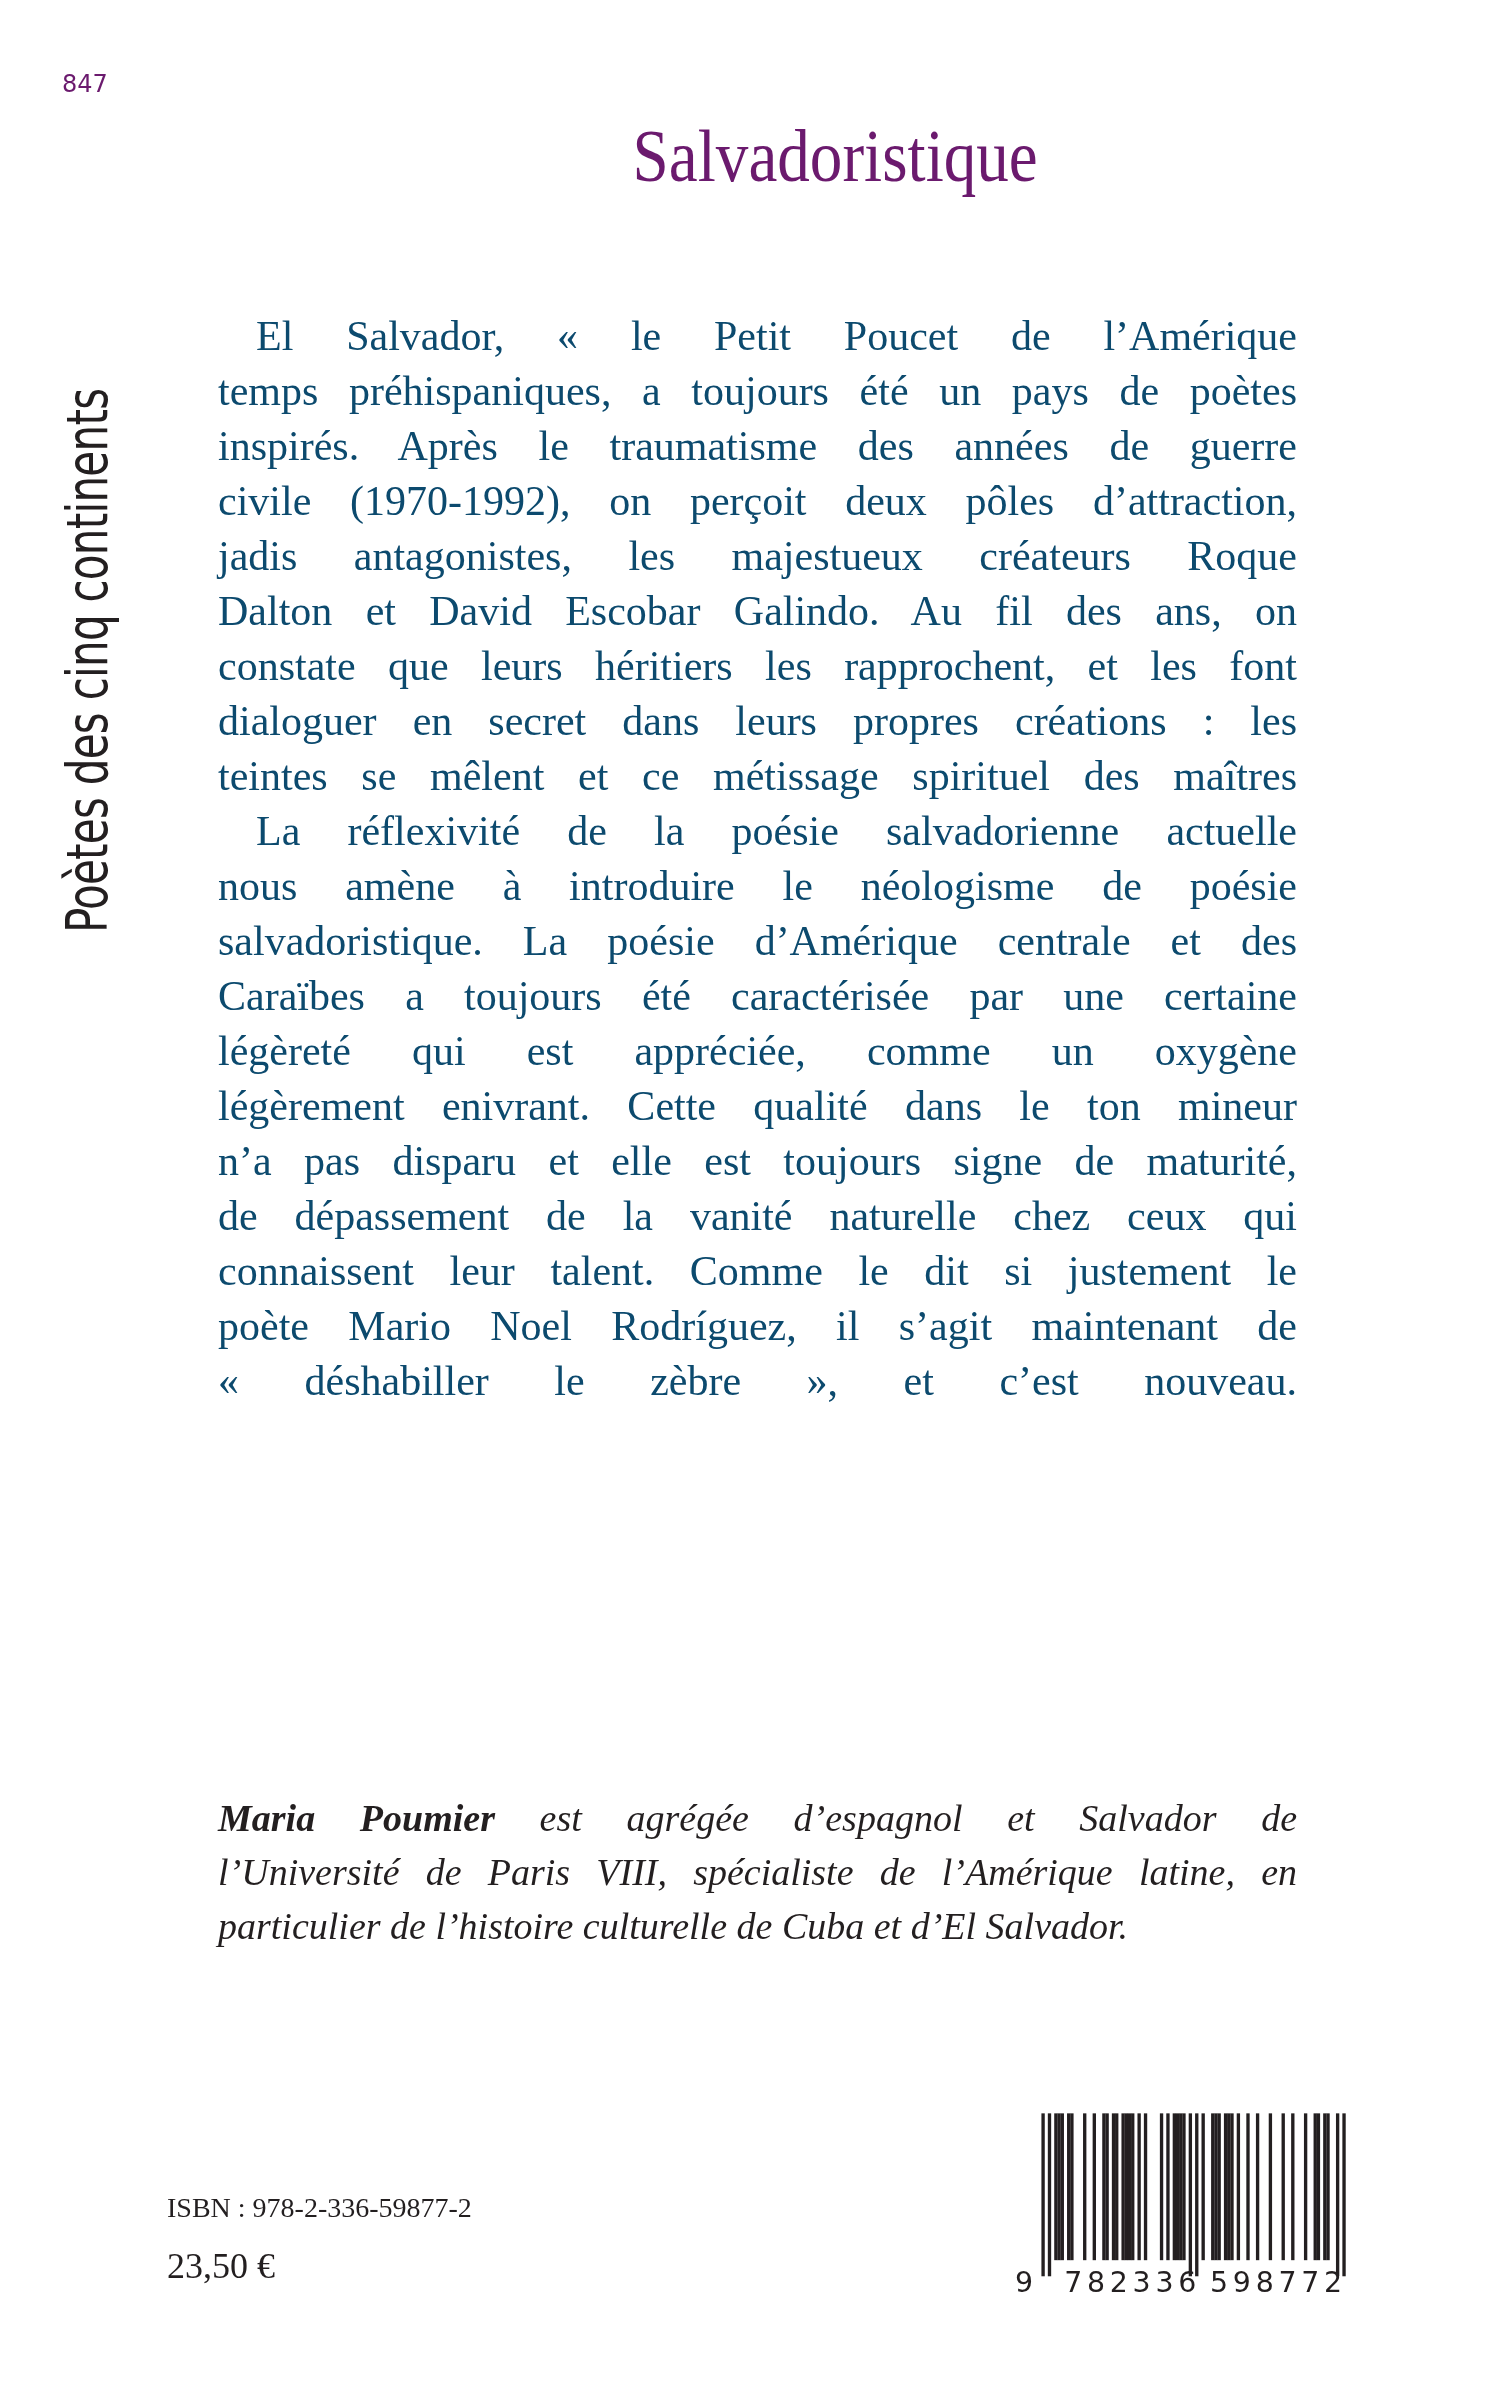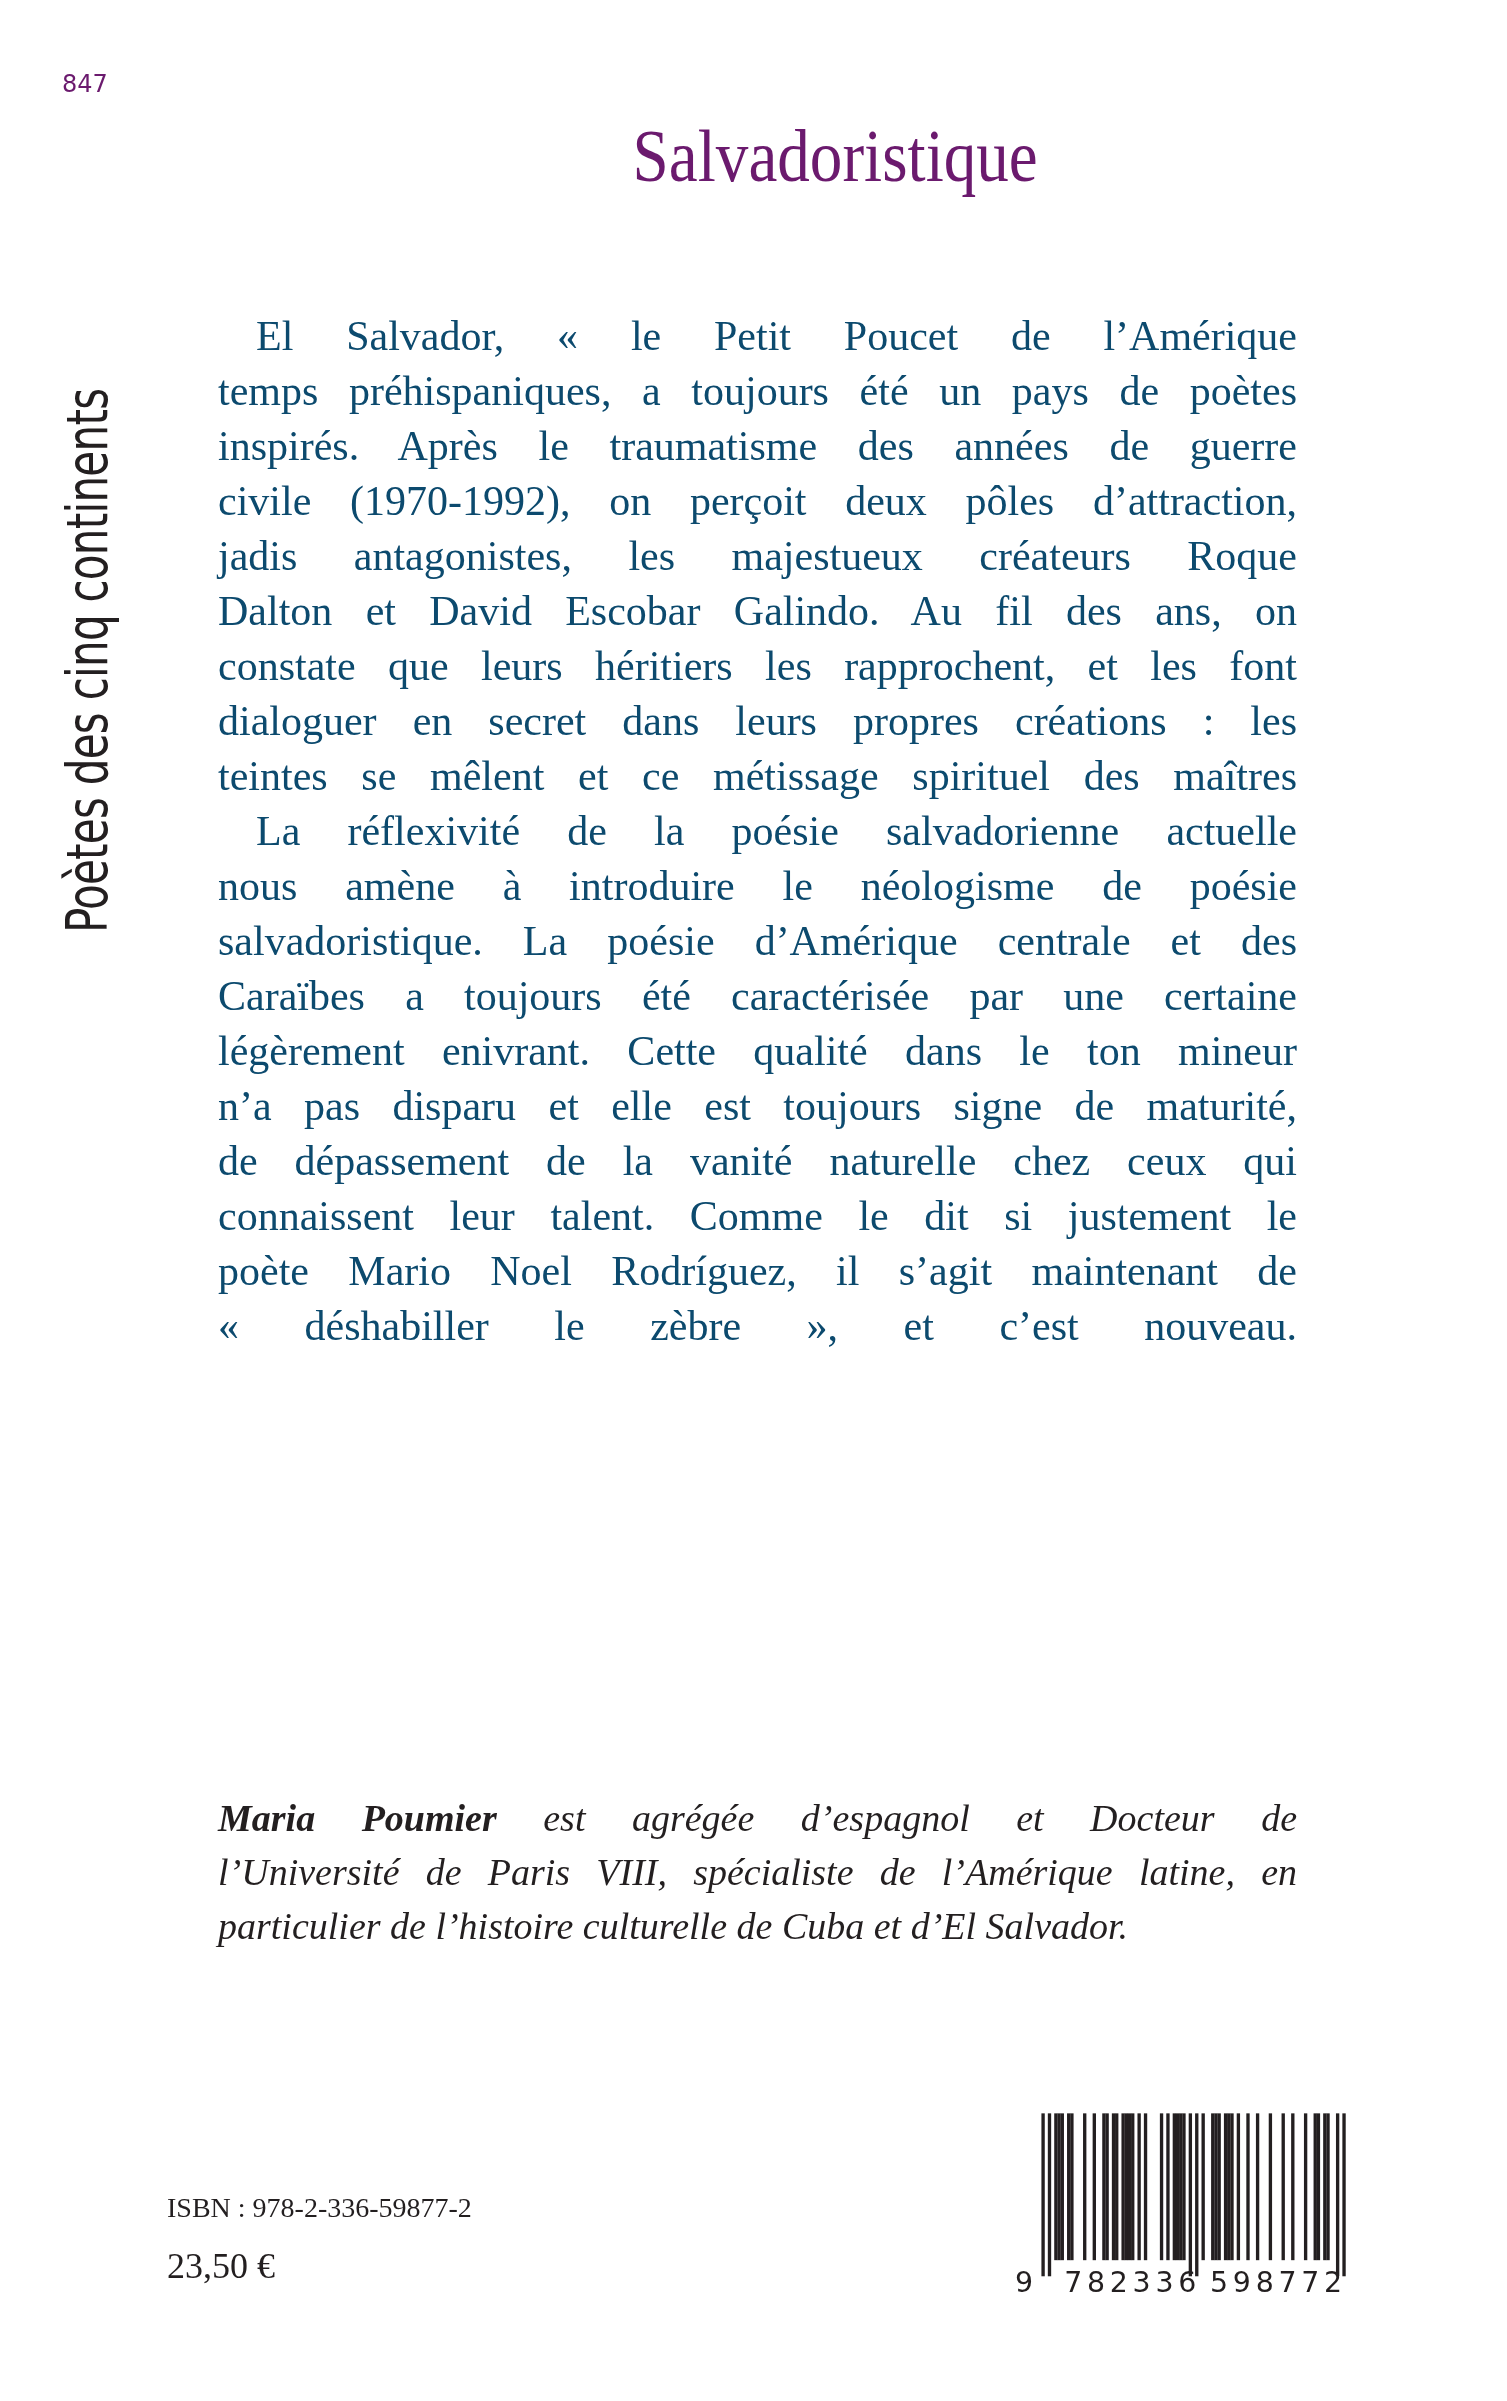--- a/index.html
+++ b/index.html
@@ -54,31 +54,32 @@
     <span class="ln">Dalton et David Escobar Galindo. Au fil des ans, on</span>
     <span class="ln">constate que leurs héritiers les rapprochent, et les font</span>
     <span class="ln">dialoguer en secret dans leurs propres créations : les</span>
     <span class="ln">teintes se mêlent et ce métissage spirituel des maîtres</span>
   </p>
   <p>
     <span class="ln indent">La réflexivité de la poésie salvadorienne actuelle</span>
     <span class="ln">nous amène à introduire le néologisme de poésie</span>
     <span class="ln">salvadoristique. La poésie d’Amérique centrale et des</span>
     <span class="ln">Caraïbes a toujours été caractérisée par une certaine</span>
+    <span class="ln">légèreté qui est appréciée, comme un oxygène</span>
     <span class="ln">légèrement enivrant. Cette qualité dans le ton mineur</span>
     <span class="ln">n’a pas disparu et elle est toujours signe de maturité,</span>
     <span class="ln">de dépassement de la vanité naturelle chez ceux qui</span>
     <span class="ln">connaissent leur talent. Comme le dit si justement le</span>
     <span class="ln">poète Mario Noel Rodríguez, il s’agit maintenant de</span>
     <span class="ln last">« déshabiller le zèbre », et c’est nouveau.</span>
   </p>
 </div>
 
 <div class="bio">
-  <span class="ln"><b>Maria Poumier</b><span> est agrégée d’espagnol et Docteur de</span></span>
+  <span class="ln"><b>Maria Poumier</b><span> est agrégée d’espagnol et Salvador de</span></span>
   <span class="ln">l’Université de Paris VIII, spécialiste de l’Amérique latine, en</span>
   <span class="ln last">particulier de l’histoire culturelle de Cuba et d’El Salvador.</span>
 </div>
 
 <div class="isbn">ISBN : 978-2-336-59877-2</div>
 <div class="price">23,50 €</div>
 
 <div class="barcode">
   <svg id="barcode-svg" width="341" height="199" viewBox="0 0 360 210" xmlns="http://www.w3.org/2000/svg">
     <g id="bars" fill="#231f20">

